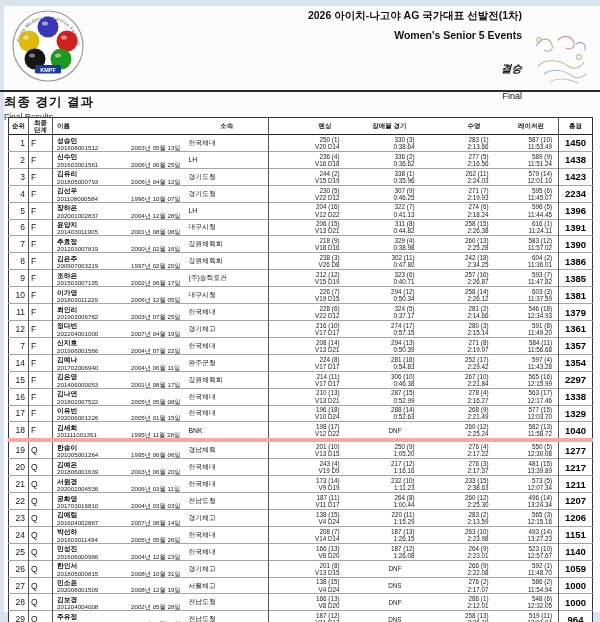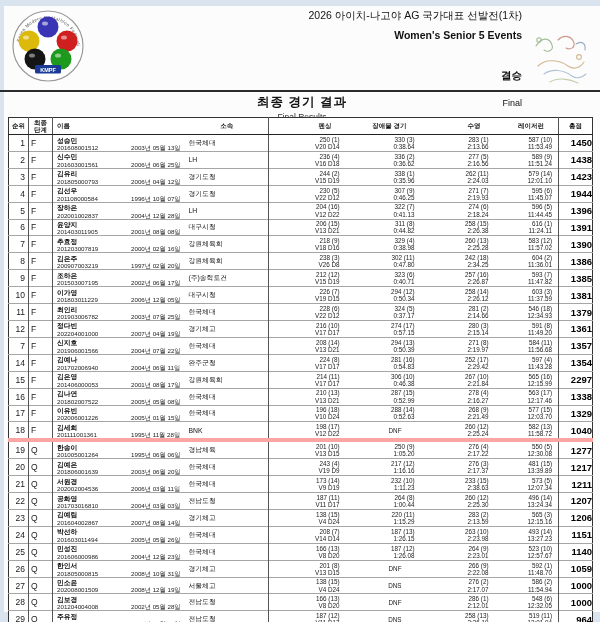--- a/index.html
+++ b/index.html
@@ -7,27 +7,27 @@
     width:600px;height:622px;position:relative;overflow:hidden;
     background:#d9e4ee;
     font-family:"Liberation Sans","DejaVu Sans",sans-serif;
     -webkit-font-smoothing:antialiased;
   }
   .sheet{position:absolute;left:4px;top:6px;width:596px;height:606px;background:#fcfcfc;}
 
   
   .logo{position:absolute;left:6px;top:2px;width:76px;height:76px;}
   .title-block{position:absolute;right:78px;top:3px;width:430px;text-align:right;color:#111;}
-  .t-title{font-size:10.5px;font-weight:normal;}
+  .t-title{font-size:10.5px;font-weight:bold;}
   .t-sub{font-size:10.5px;font-weight:bold;margin-top:6px;}
-  .t-round-ko{font-size:10.5px;font-weight:bold;margin-top:28px;}
+  .t-round-ko{font-size:10.5px;font-weight:bold;margin-top:21px;font-style:italic;}
   .t-round-en{font-size:9px;margin-top:15px;}
   .sketch{position:absolute;right:10px;top:24px;width:60px;height:56px;opacity:.8;}
   .rule{position:absolute;left:-4px;top:84px;width:600px;height:2px;background:#2b2b2b;}
-  .section{position:absolute;left:0;top:88px;width:100%;text-align:center;color:#111;}
+  .section{position:absolute;left:0;top:88px;width:100%;text-align:left;color:#111;}
   .sec-ko{font-size:12.5px;font-weight:bold;letter-spacing:1px;}
   .sec-en{font-size:8.5px;color:#333;margin-top:1px;}
 
   
   table{
     position:absolute;left:4px;top:111px;width:584px;
     border-collapse:collapse;table-layout:fixed;background:#fff;
   }
   table,tr,td,th{box-sizing:border-box;}
   table{border:1px solid #333;}
@@ -44,21 +44,21 @@
 
   .c-rank{font-size:8.5px;text-align:right;padding-right:3px;}
   .c-stage{font-size:8.5px;padding-left:2px;}
   .c-name{vertical-align:top;padding:1.5px 0 0 4px;}
   .nm{font-size:6.8px;font-weight:bold;line-height:7.4px;color:#0d0d0d;}
   .sub{display:flex;font-size:6.2px;line-height:7px;color:#222;}
   .sub .sid{width:74px;}
   .c-team{font-size:6.8px;padding-left:3px;color:#111;}
   .ev div{font-size:6.3px;line-height:7.1px;text-align:right;padding-right:6px;}
   .ev.single div{padding-right:19px;}
-  .c-total{font-size:9.5px;font-weight:bold;text-align:right;color:#000;margin-left:20px;}
+  .c-total{font-size:9.5px;font-weight:bold;text-align:center;color:#000;margin-left:20px;}
 </style>
 </head>
 <body>
 
 <div class="sheet">
 
   <div class="logo">
     <svg width="76" height="76" viewBox="0 0 76 76">
       <circle cx="38" cy="38" r="35" fill="#ffffff" stroke="#9a9a9a" stroke-width="1.2"></circle>
       <path id="logoarc" d="M 9,40 A 29,29 0 1 1 67,40" fill="none"></path>
@@ -247,21 +247,21 @@
             <div>0:46.25</div>
           </td>
           <td class="ev ">
             <div>271 (7)</div>
             <div>2:19.93</div>
           </td>
           <td class="ev vline-r">
             <div>595 (6)</div>
             <div>11:45.07</div>
           </td>
-          <td class="c-total">1944</td>
+          <td class="c-total">2234</td>
         </tr>
         <tr>
           <td class="c-rank vline-r">5</td>
           <td class="c-stage vline-r">F</td>
           <td class="c-name">
             <div class="nm">장하은</div>
             <div class="sub">
               <span class="sid">202001002837</span>
               <span>2004년 12월 28일</span>
             </div>

